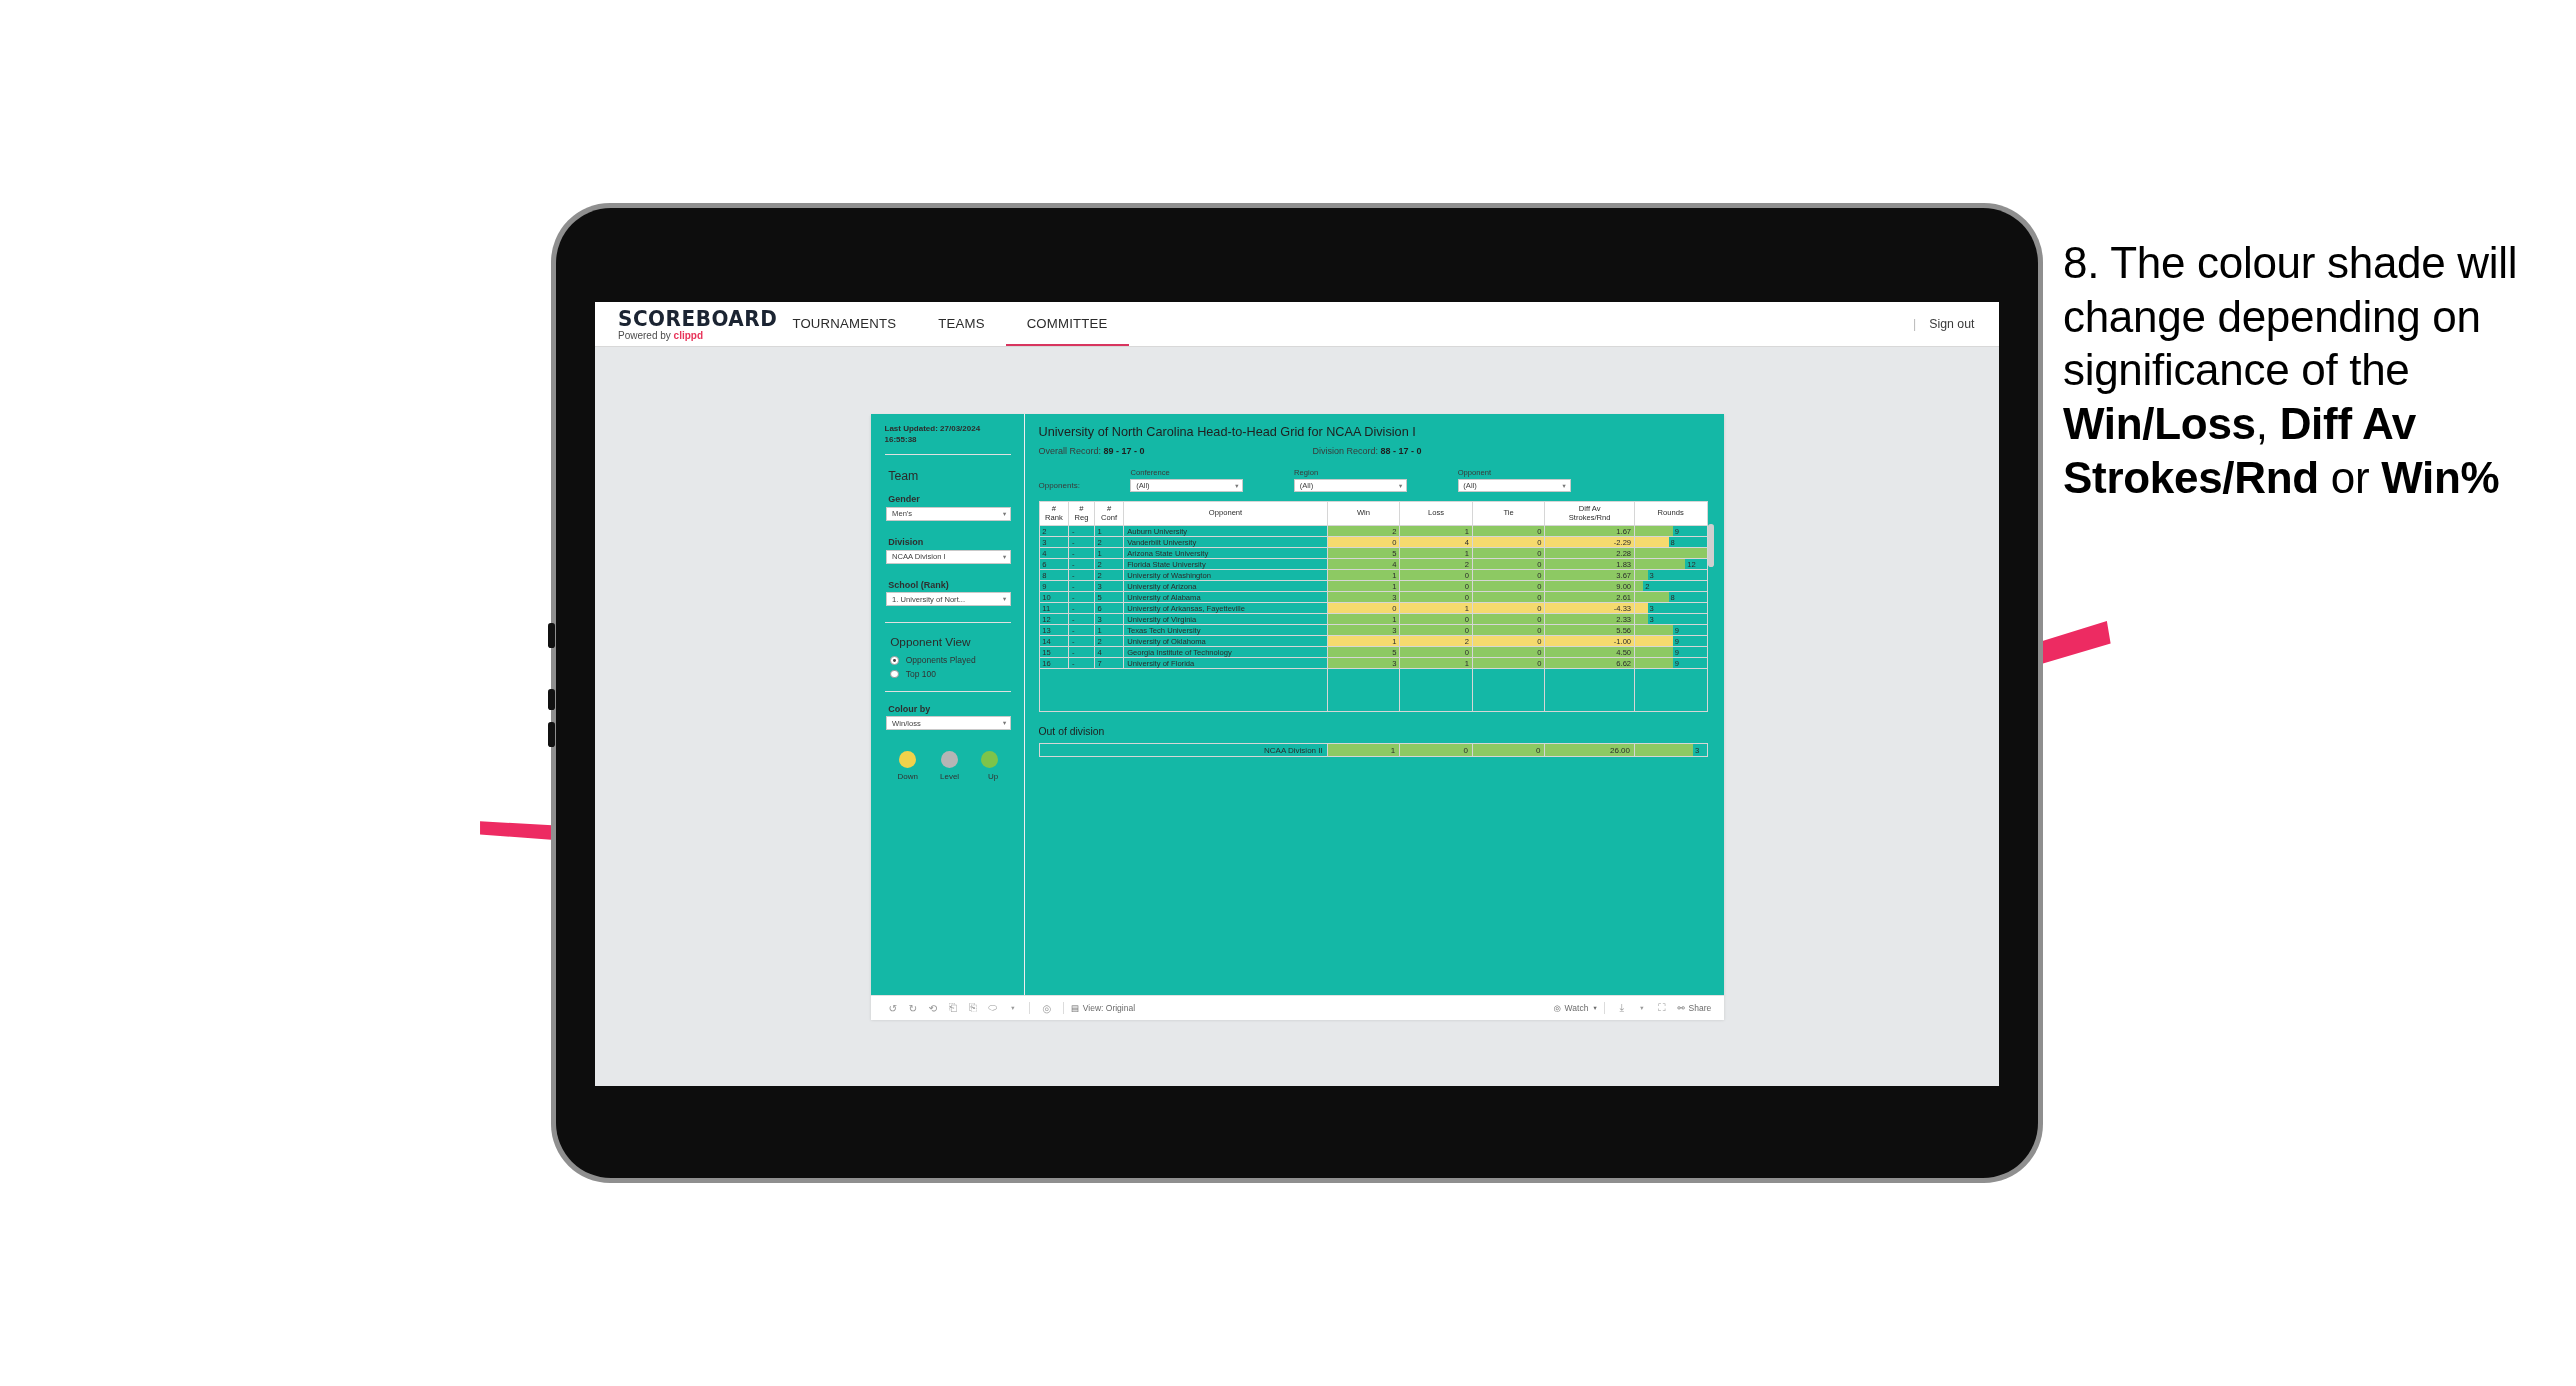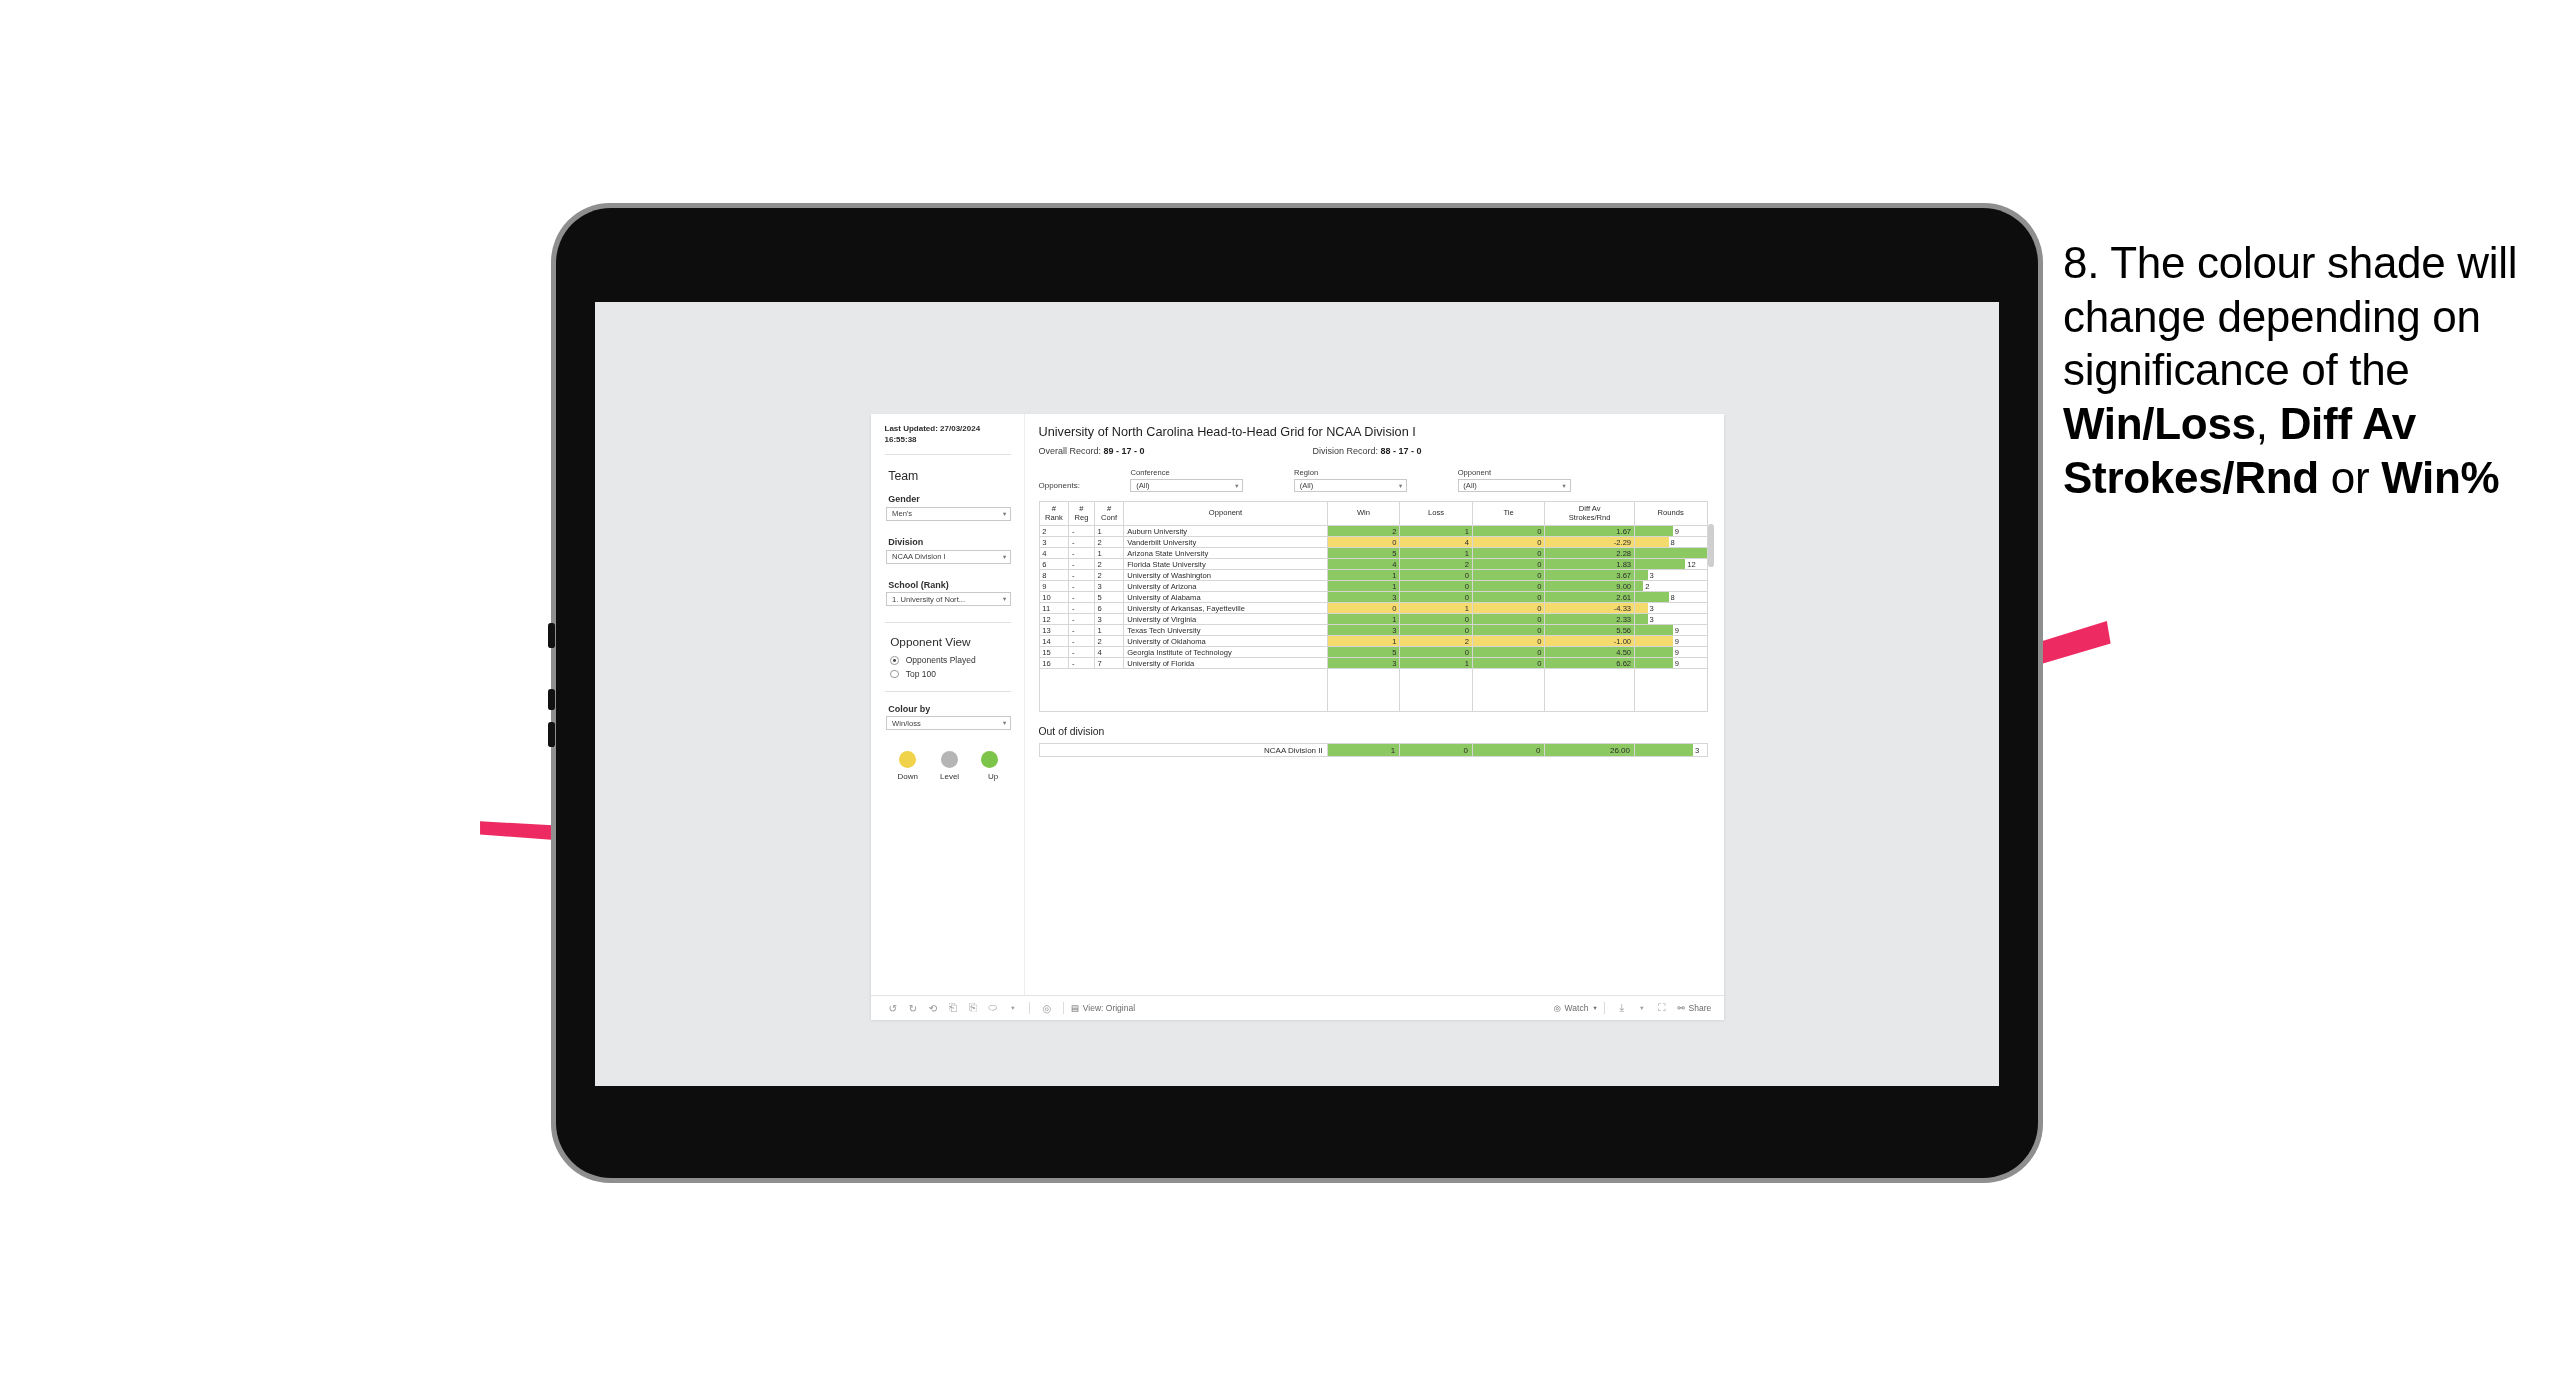--- a/index.html
+++ b/index.html
@@ -107,21 +107,21 @@
   
   #viz-outer {
     position: absolute; left: 0; top: 78px;
     width: 1404px; height: 705px;
     background: #e6e8ea;
     display: flex; justify-content: center;
     padding-top: 34px;
   }
   #viz-card {
     width: 853px; height: 606px;
-    background: #ffffff;
+    background: #14b8a6;
     box-shadow: 0 0.9px 2.8px rgba(0,0,0,0.13);
     display: flex; flex-direction: column;
   }
   #viz-body { flex: 1; display: flex; overflow: hidden; }
 
   
   #filter-panel {
     width: 154px; flex-shrink: 0;
     padding: 10.4px 12.3px 0 14px;
     font-size: 8.5px; color: #333;
@@ -292,20 +292,37 @@
 
   <div id="tablet-frame">
     <div id="tablet-bezel"></div>
   </div>
   <div class="side-btn" style="left:548px; top:623px; width:6.6px; height:24.6px;"></div>
   <div class="side-btn" style="left:548px; top:689px; width:6.6px; height:21px;"></div>
   <div class="side-btn" style="left:548px; top:722px; width:6.6px; height:24.6px;"></div>
 
   <div id="tablet-screen">
 
+    <div id="app-header">
+      <div id="logo-block">
+        <div id="logo-main">SCOREBOARD</div>
+        <div id="logo-sub">
+          <span>Powered by </span><span class="brand">clippd</span>
+        </div>
+      </div>
+      <nav class="topnav">
+        <div class="topnav-item">TOURNAMENTS</div>
+        <div class="topnav-item">TEAMS</div>
+        <div class="topnav-item active">COMMITTEE</div>
+      </nav>
+      <div id="signout-wrap">
+        <span class="divider">|</span>
+        <span>Sign out</span>
+      </div>
+    </div>
 
 
     <div id="viz-outer">
       <div id="viz-card">
         <div id="viz-body">
 
           <aside id="filter-panel">
             <div class="last-updated">Last Updated: 27/03/2024 16:55:38</div>
 
             <div class="panel-h1">Team</div>

